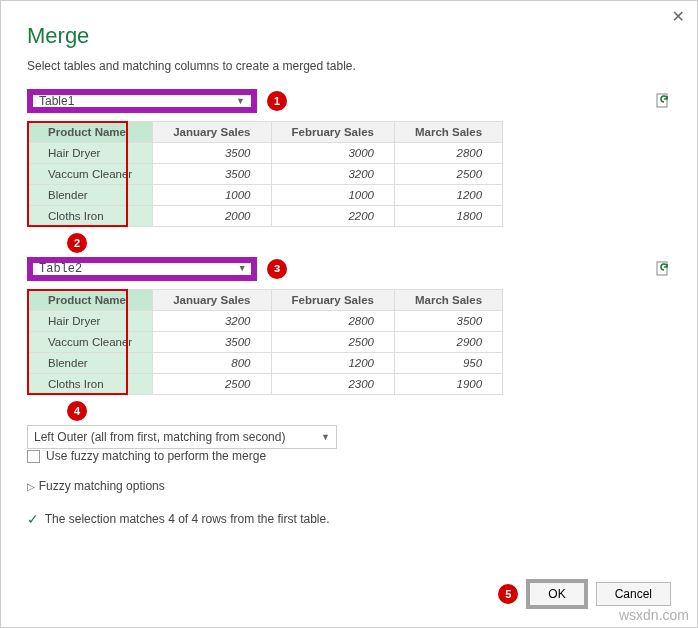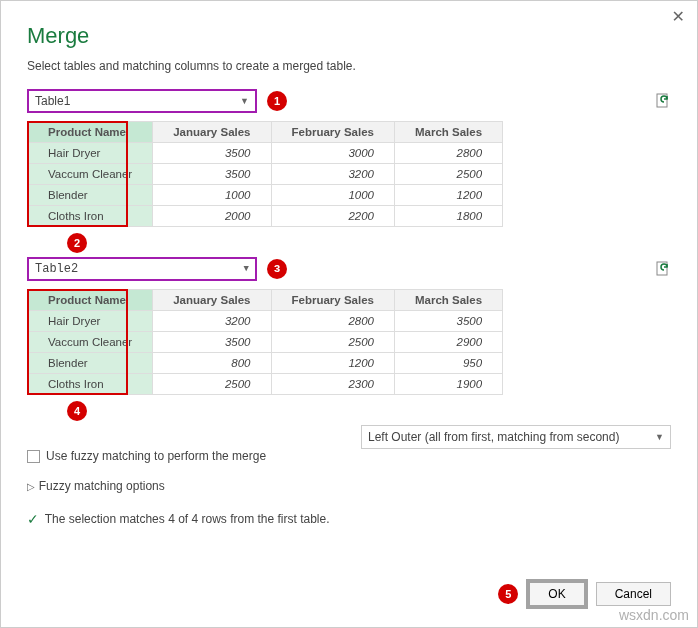--- a/index.html
+++ b/index.html
@@ -48,21 +48,21 @@
     align-items: center;
     justify-content: space-between;
     border: 1px solid #ccc;
     background: #fff;
     height: 24px;
     padding: 0 6px;
     font-size: 12px;
     color: #444;
     cursor: pointer;
   }
-  .dropdown.table-sel { width: 230px; border: 2px solid #a21caf; }
+  .dropdown.table-sel { width: 230px; border: 6px solid #a21caf; }
   .dropdown .arrow {
     font-size: 9px;
     color: #666;
   }
   .refresh-icon {
     margin-left: auto;
     color: #1a7b3f;
     font-size: 16px;
     cursor: pointer;
     display: inline-flex;
@@ -108,21 +108,20 @@
   .section-label {
     margin-top: 14px;
     margin-bottom: 4px;
     font-size: 12px;
     color: #444;
   }
   .join-row {
     display: flex;
     align-items: center;
     gap: 8px;
-    justify-content: flex-end;
   }
   .dropdown.join { width: 310px; }
   .checkbox-row {
     display: flex;
     align-items: center;
     gap: 6px;
   }
   .chk {
     width: 13px; height: 13px;
     border: 1px solid #999;

